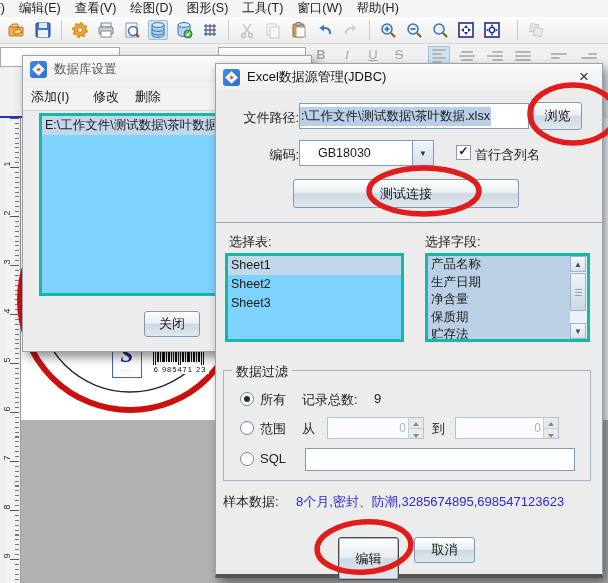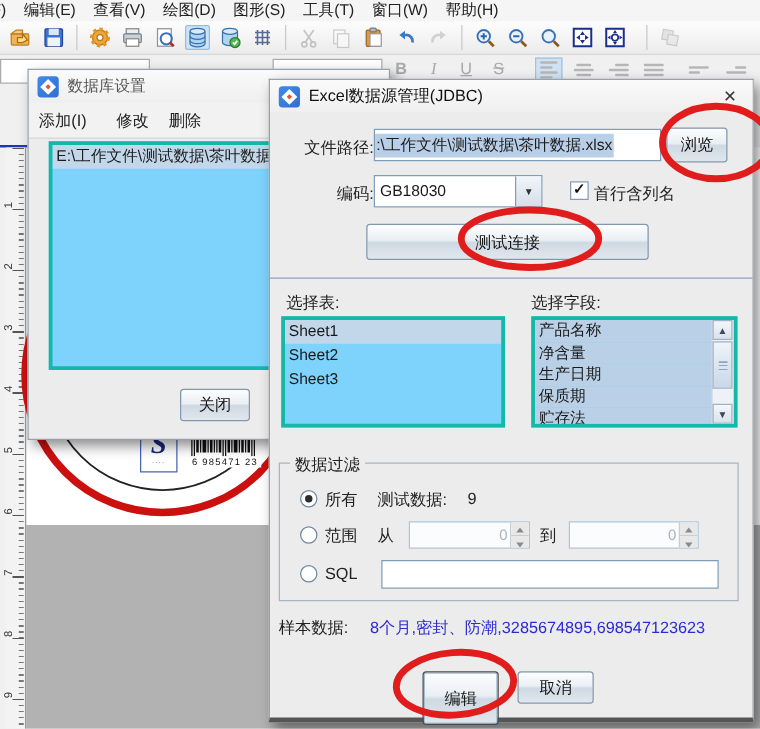--- a/index.html
+++ b/index.html
@@ -359,21 +359,21 @@
 
   <span class="abs lbl" style="left:13px;top:45px;width:70px;text-align:right">文件路径:</span>
   <div class="abs field" style="left:83px;top:39px;width:230px;height:26px">
     <span class="sel-text">:\工作文件\测试数据\茶叶数据.xlsx</span>
   </div>
   <div class="abs btn" style="left:317px;top:38px;width:49px;height:28px">
     <span>浏览</span>
   </div>
 
   <span class="abs lbl" style="left:13px;top:82px;width:70px;text-align:right">编码:</span>
-  <div class="abs field" style="left:83px;top:76px;width:135px;height:26px;padding-left:4px">
+  <div class="abs field" style="left:83px;top:76px;width:135px;height:26px;padding-left:18px">
     <span>GB18030</span>
     <span style="position:absolute;right:0;top:0;width:20px;height:100%;background:linear-gradient(#f2f5f9,#d5dee8);border-left:1px solid #7f9db9;font-size:8px;color:#333;display:flex;align-items:center;justify-content:center">▼</span>
   </div>
   <span class="checkbox" style="left:240px;top:81px">✓</span>
   <span class="abs lbl" style="left:259px;top:82px">首行含列名</span>
 
   <div class="abs btn" style="left:77px;top:115px;width:226px;height:29px">
     <span>测试连接</span>
   </div>
   <div class="abs sep-line" style="left:0;top:158px;width:386px"></div>
@@ -383,38 +383,38 @@
 
   <div class="abs listbox" style="left:9px;top:189px;width:179px;height:89px">
     <div class="lrow sel">Sheet1</div>
     <div class="lrow">Sheet2</div>
     <div class="lrow">Sheet3</div>
   </div>
 
   <div class="abs listbox" style="left:209px;top:189px;width:165px;height:89px">
     <div style="position:absolute;left:0;top:0;right:17px;bottom:0">
       <div class="frow">产品名称</div>
+      <div class="frow">生产日期</div>
       <div class="frow">净含量</div>
-      <div class="frow">生产日期</div>
       <div class="frow">保质期</div>
       <div class="frow">贮存法</div>
     </div>
     <div class="scroll">
       <span class="sbtn" style="top:0">▲</span>
       <span class="sthumb"></span>
       <span class="sbtn" style="bottom:0">▼</span>
     </div>
   </div>
 
   <div class="abs groupbox" style="left:7px;top:306px;width:368px;height:111px">
     <span class="legend">数据过滤</span>
 
     <span class="radio on" style="left:16px;top:21px"></span>
     <span class="abs lbl" style="left:36px;top:20px">所有</span>
-    <span class="abs lbl" style="left:78px;top:20px">测试数据:</span>
+    <span class="abs lbl" style="left:78px;top:20px">记录总数:</span>
     <span class="abs lbl" style="left:150px;top:20px">9</span>
 
     <span class="radio" style="left:16px;top:50px"></span>
     <span class="abs lbl" style="left:36px;top:49px">范围</span>
     <span class="abs lbl" style="left:78px;top:49px">从</span>
     <div class="spin" style="left:103px;top:46px;width:97px">
       <span class="val">0</span>
       <span class="btns">
           <i class="up"></i>
           <i class="dn"></i>

